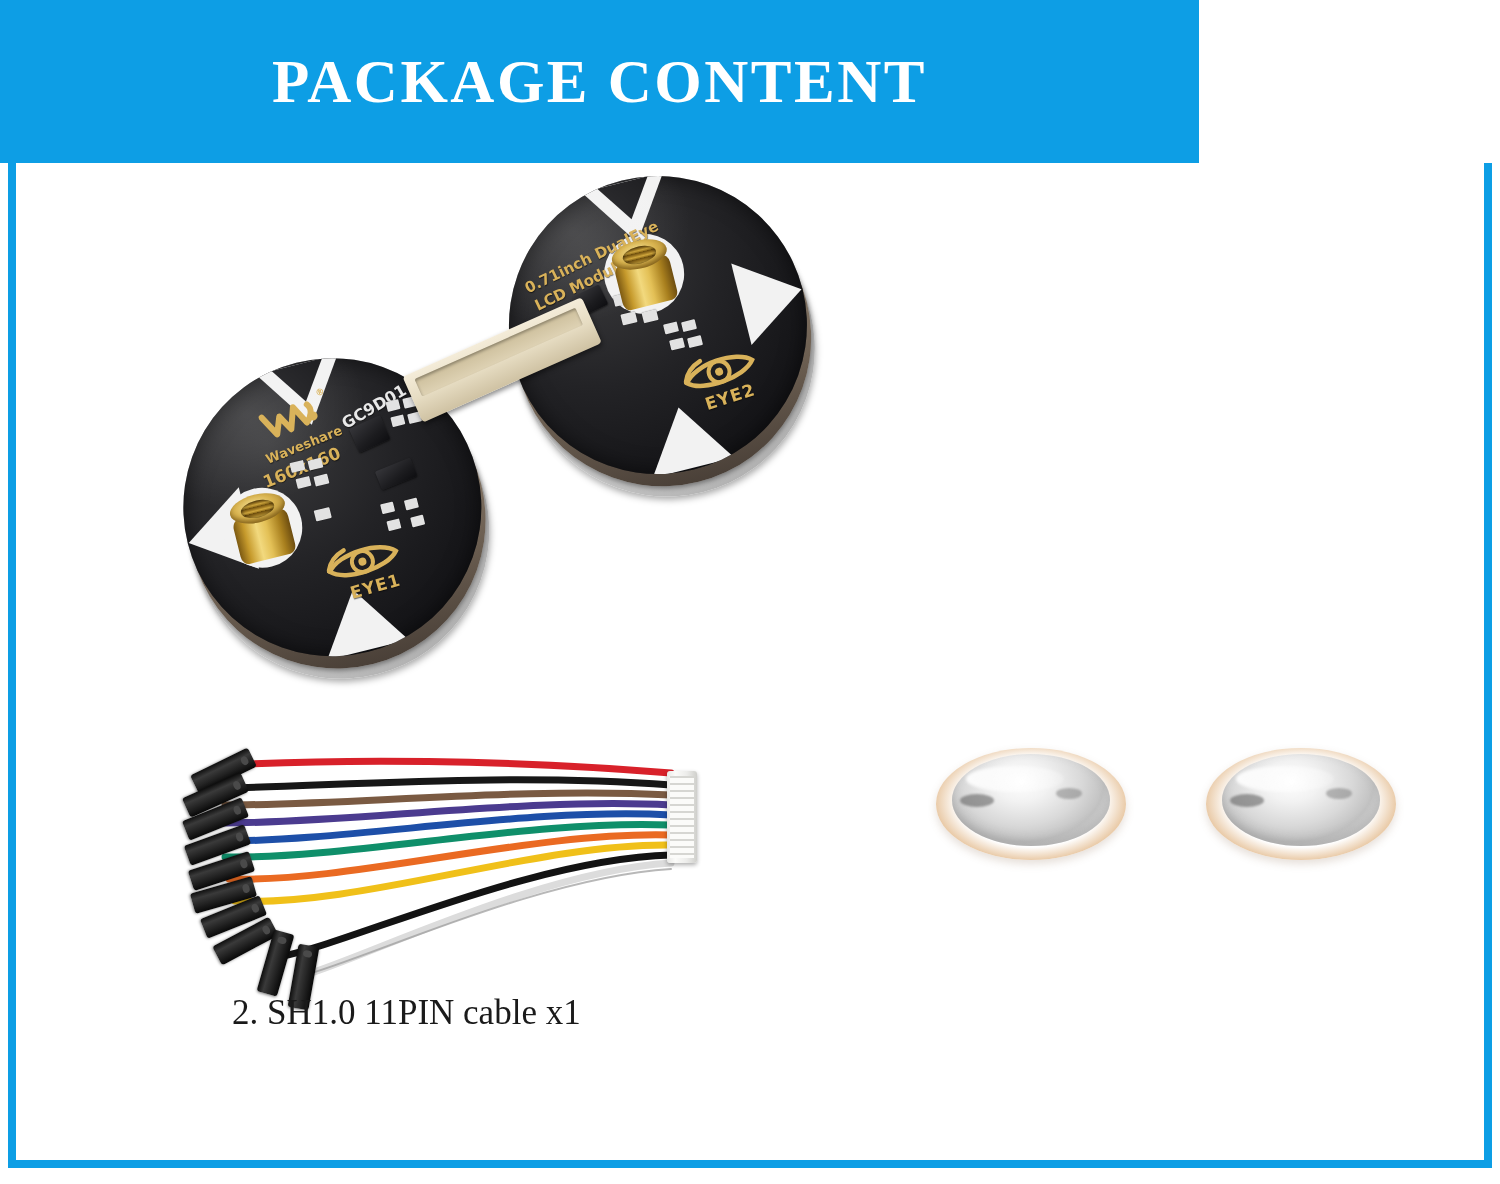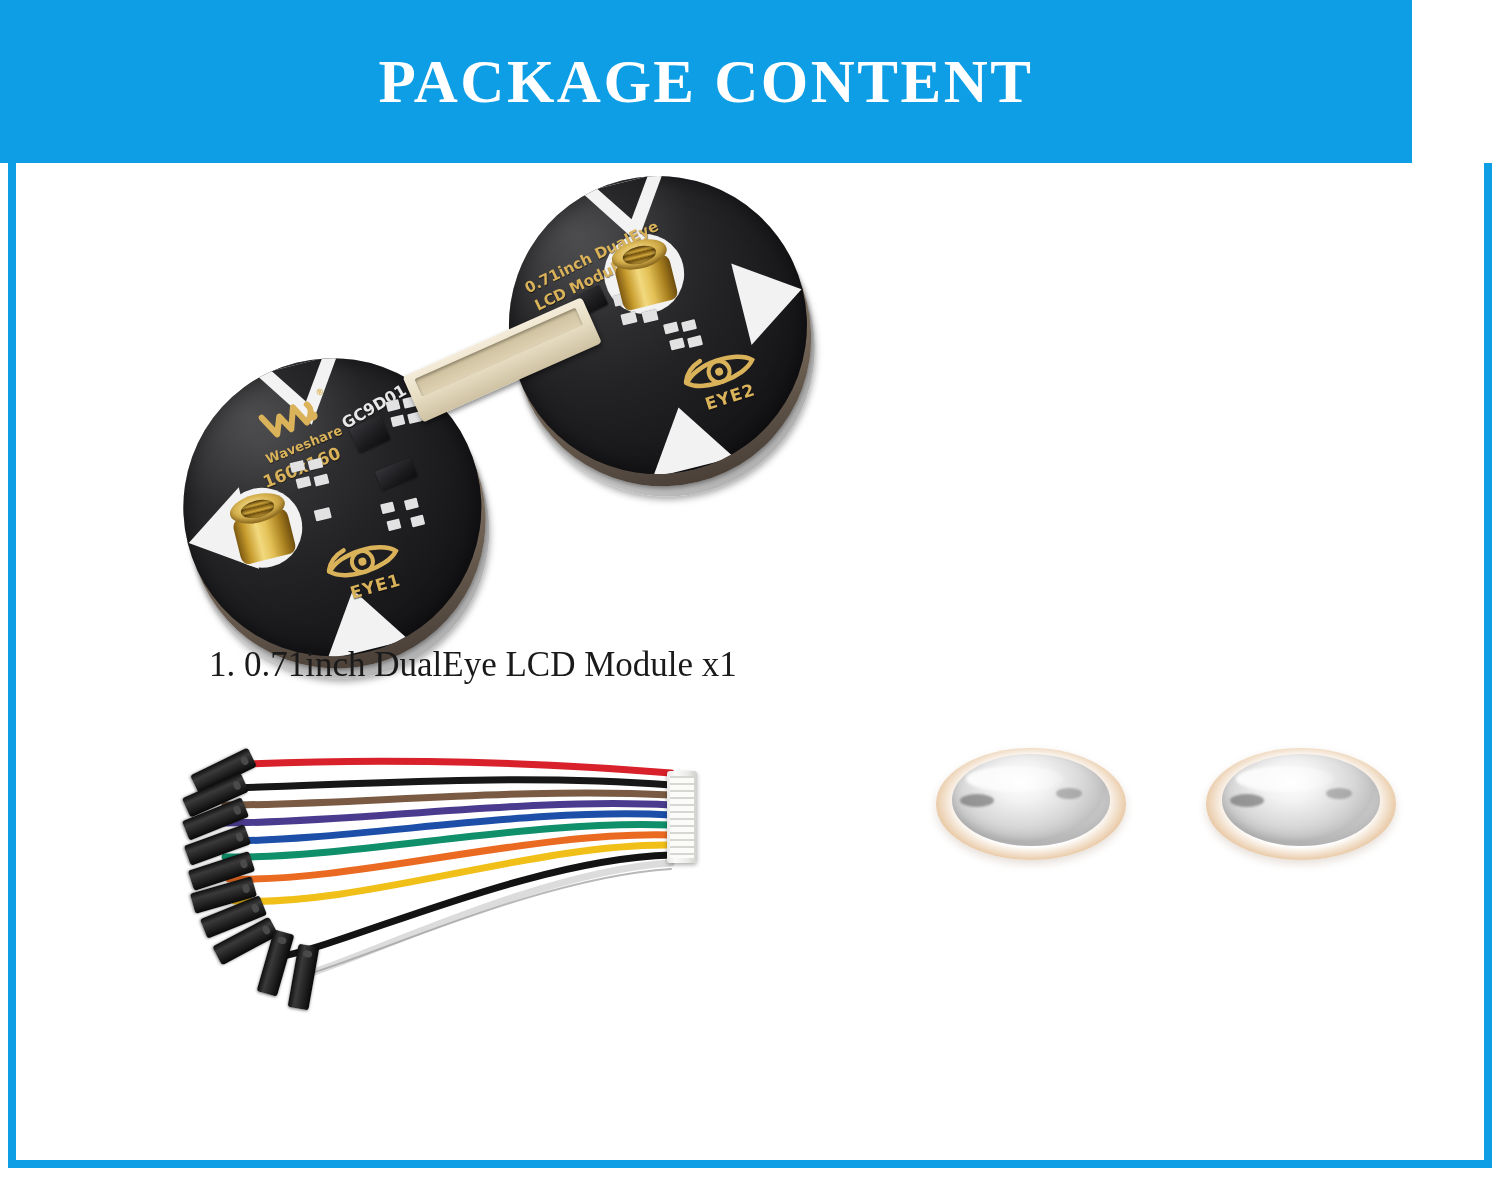--- a/index.html
+++ b/index.html
@@ -14,21 +14,21 @@
     overflow: hidden;
     font-family: "Liberation Serif", "DejaVu Serif", serif;
     position: relative;
   }
 
   
   .header-band {
     position: absolute;
     left: 0;
     top: 0;
-    width: 1412px;
+    width: 1199px;
     height: 163px;
     background: #0d9ee5;
     display: flex;
     align-items: center;
     justify-content: center;
   }
   .header-title {
     color: #ffffff;
     font-family: "Liberation Serif", "DejaVu Serif", serif;
     font-weight: bold;
@@ -507,21 +507,20 @@
         </div>
 
         <div class="board-socket" style="left:322px; top:150px;">
           <div class="shell"></div>
           <div class="slot"></div>
         </div>
 
       </div>
     </div>
 
-    <div class="caption" id="caption-1">1. 0.71inch DualEye LCD Module x1</div>
 
     <div class="item2-photo">
 
       <svg class="wire-svg" width="560" height="250" viewBox="0 0 560 250">
 
         <path d="M28 22 C140 16, 300 16, 470 30" stroke="#d8212a" stroke-width="7" fill="none" stroke-linecap="round"></path>
         <path d="M26 45 C150 42, 310 30, 470 42" stroke="#171717" stroke-width="7" fill="none" stroke-linecap="round"></path>
         <path d="M24 62 C150 62, 320 44, 470 52" stroke="#7a5a42" stroke-width="7" fill="none" stroke-linecap="round"></path>
         <path d="M22 80 C150 80, 330 54, 470 62" stroke="#4b3b8f" stroke-width="7" fill="none" stroke-linecap="round"></path>
         <path d="M22 98 C150 98, 330 64, 470 72" stroke="#1d4fa8" stroke-width="7" fill="none" stroke-linecap="round"></path>
@@ -542,20 +541,21 @@
       <div class="dupont" style="left:22px;  top:142px; transform:rotate(68deg);"></div>
       <div class="dupont" style="left:34px;  top:166px; transform:rotate(62deg);"></div>
       <div class="dupont" style="left:64px;  top:188px; transform:rotate(16deg);"></div>
       <div class="dupont" style="left:92px;  top:202px; transform:rotate(10deg);"></div>
 
       <div class="sh-connector" style="left:466px; top:28px;">
         <div class="pins"></div>
       </div>
     </div>
 
+    <div class="caption" id="caption-2">2. SH1.0 11PIN cable x1</div>
 
     <div class="item3-photo">
       <div class="lens" style="left:20px;">
         <div class="rim"></div>
         <div class="dome"></div>
         <div class="glint-a"></div>
         <div class="glint-b"></div>
         <div class="glint-c"></div>
       </div>
       <div class="lens" style="left:290px;">

